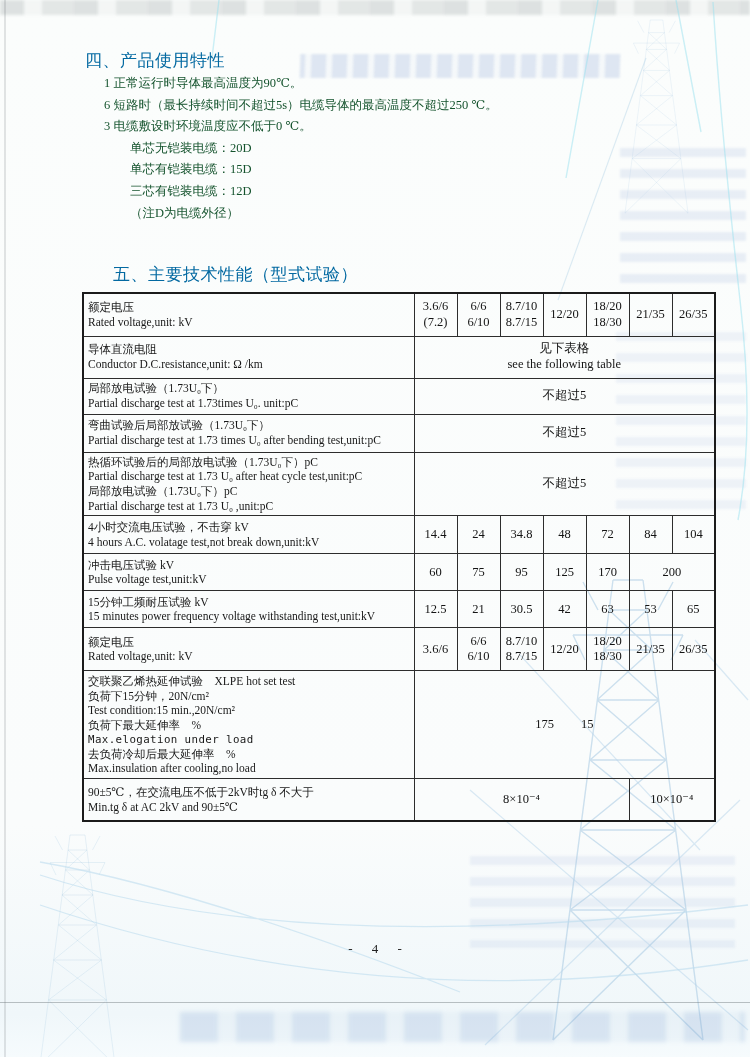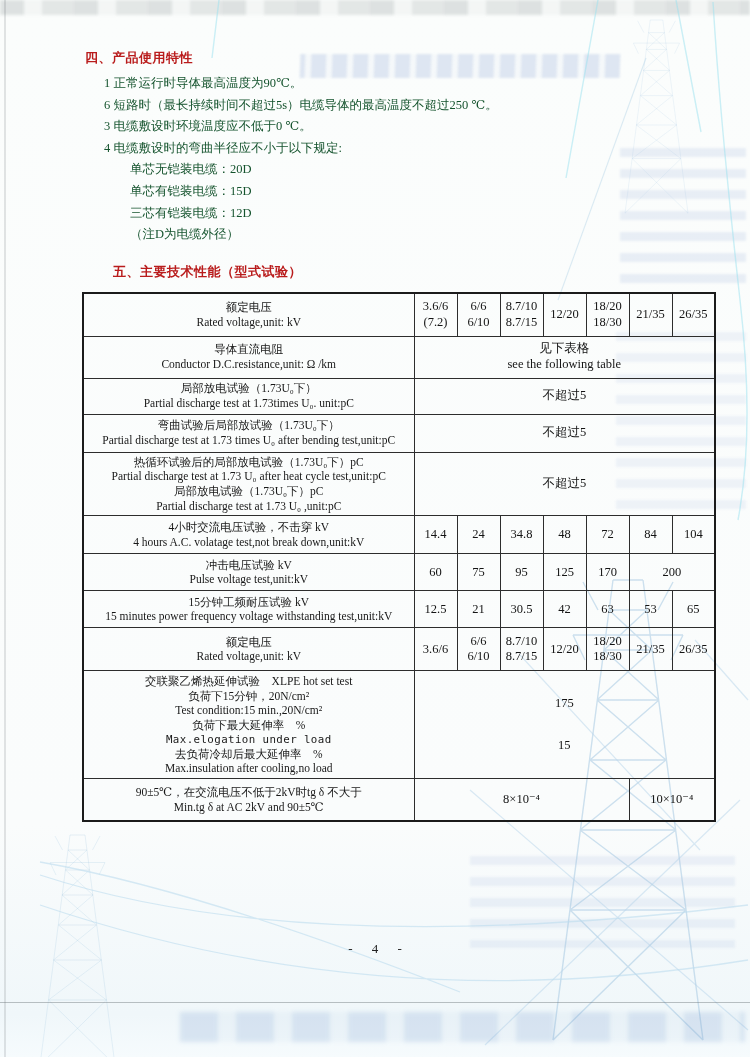--- a/index.html
+++ b/index.html
@@ -35,42 +35,42 @@
   .bottom-band {
     position:absolute; left:180px; top:1012px; width:565px; height:30px; z-index:0;
     background:repeating-linear-gradient(90deg, rgba(118,158,208,0.22) 0 38px,
       rgba(118,158,208,0.06) 38px 56px);
     filter:blur(2px);
   }
   
   .heading {
     position:absolute; z-index:2;
     font-family:"Liberation Sans","DejaVu Sans",sans-serif;
-    font-weight:bold; font-size:13px; color:#b91c1c; letter-spacing:0.5px;
+    font-weight:normal; font-size:17px; color:#0369a1; letter-spacing:0.5px;
   }
   #heading-usage { left:85px; top:49px; }
   #heading-performance { left:85px; top:263px;margin-left:28px; }
   .usage-list { position:absolute; left:104px; top:73px; z-index:2;
     font-size:12.5px; line-height:21.6px; color:#14532d; }
   .usage-list .sub { padding-left:26px; }
   
   table.perf {
     position:absolute; left:82px; top:292px; width:632px; z-index:2;
     border-collapse:collapse; table-layout:fixed;
     border:2px solid #1b1b1b; background:transparent;
   }
   table.perf td { border:1px solid #2d2d2d; padding:2px 4px; }
-  td.lbl { text-align:center; padding-left:7px; font-size:11.5px; line-height:1.28;
+  td.lbl { text-align:left; padding-left:7px; font-size:11.5px; line-height:1.28;
     vertical-align:middle; color:#181818; }
   td.val { text-align:center; vertical-align:middle; font-size:12.5px;
     line-height:1.25; color:#141414; }
   .preline { white-space:pre-line; }
   .mono { font-family:"DejaVu Sans Mono","Liberation Mono",monospace;
     font-size:10.8px; letter-spacing:0.4px; }
-  .stack { display:flex; flex-direction:column; align-items:center;
+  .stack { display:flex; flex-direction:row; align-items:center;
     justify-content:center; gap:27px; }
   .pagenum { position:absolute; left:0; top:941px; width:750px; z-index:2;
     text-align:center; font-size:13px; word-spacing:16px; color:#222; }
 </style>
 </head>
 <body>
 
 <div class="scan-top"></div>
 <div class="scan-left"></div>
 <div class="ghost h" style="left:300px;top:54px;width:320px;height:24px;transform:scaleX(-1) skewX(2deg);"></div>
@@ -101,21 +101,20 @@
 </svg>
 <div class="bottom-rule"></div>
 <div class="bottom-band"></div>
 
 <div class="heading" id="heading-usage">四、产品使用特性</div>
 
 <div class="usage-list">
   <div>1 正常运行时导体最高温度为90℃。</div>
   <div>6 短路时（最长持续时间不超过5s）电缆导体的最高温度不超过250 ℃。</div>
   <div>3 电缆敷设时环境温度应不低于0 ℃。</div>
-  <div>4 电缆敷设时的弯曲半径应不小于以下规定:</div>
   <div class="sub">单芯无铠装电缆：20D</div>
   <div class="sub">单芯有铠装电缆：15D</div>
   <div class="sub">三芯有铠装电缆：12D</div>
   <div class="sub">（注D为电缆外径）</div>
 </div>
 
 <div class="heading" id="heading-performance">五、主要技术性能（型式试验）</div>
 
 <table class="perf">
   <colgroup>

